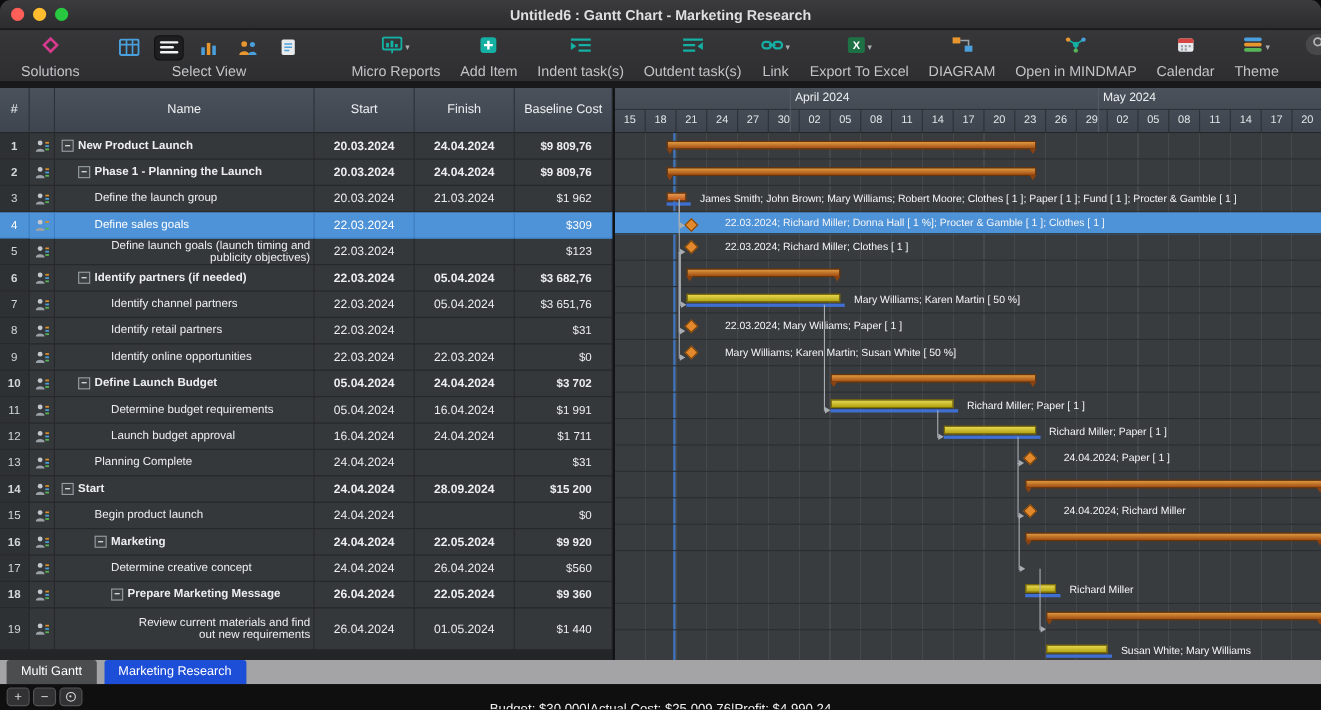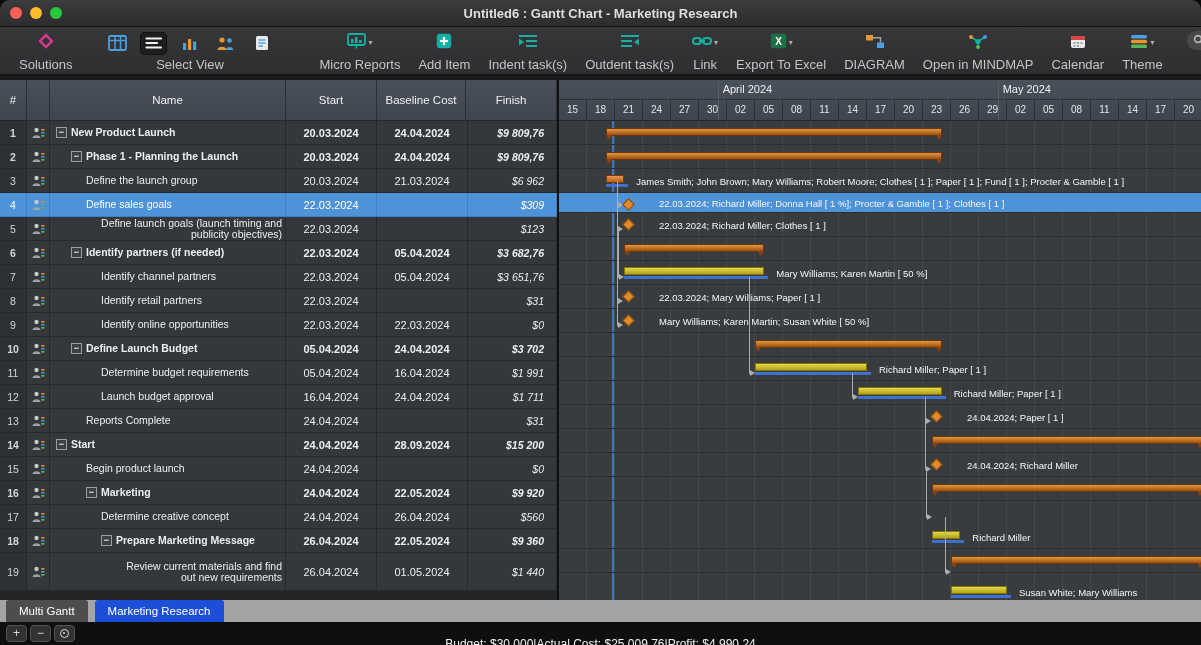--- a/index.html
+++ b/index.html
@@ -39,21 +39,21 @@
   
   .t-rows { height:479px; overflow:hidden; }
   .t-row { display:flex; background:#35383b; color:#eceef0; font-size:11px; }
   .t-row.sum { font-weight:bold; }
   .c { border-right:1px solid #26282b; border-bottom:1px solid #26282b; display:flex; align-items:center; overflow:hidden; }
   .c-num { width:27px; justify-content:center; background:#2e3134; color:#d3d6d9; font-size:10.5px; }
   .c-ico { width:23px; justify-content:center; }
   .c-name { width:236px; font-size:10.5px; line-height:11px; }
   .c-name .nm { display:inline-block; padding-right:3px;text-align:right; }
   .c-date { width:91px; justify-content:center; font-size:11px; }
-  .c-cost { width:89px; justify-content:flex-end; padding-right:12px; font-size:10.5px;font-style:italic; }
+  .c-cost { width:89px; justify-content:flex-end; padding-right:18px; font-size:10.5px; }
   .cbox { flex:0 0 11px; width:11px; height:11px; margin-right:4px; background:#3d4043; border:1px solid #989ea4; color:#eef0f2; font-size:9px; line-height:9px; display:inline-flex; align-items:center; justify-content:center; }
   .t-row.sel .c, .t-row.sel .c-num { background:#4e92d8; border-color:#3d7fc4; color:#fff; }
 
   
   .g-header { height:41px; background:linear-gradient(#4a515b,#3f454e); border-bottom:1px solid #23272c; position:relative; }
   .g-months { position:relative; height:20px; border-bottom:1px solid #2c3137; overflow:visible; }
   .month { position:absolute; top:3px; padding-left:5px; font-size:11px; color:#eef0f2; white-space:nowrap; }
   .msep { position:absolute; top:0; width:1px; height:40px; background:#565d66; }
   .g-days { display:flex; height:20px; }
   .day { width:28px; flex:0 0 28px; text-align:center; line-height:20px; font-size:10px; color:#e2e5e8; border-right:1px solid #2c3137; }
@@ -315,22 +315,22 @@
     </div>
   </div>
 
   <div class="main">
     <div class="table-pane">
       <div class="t-header">
         <div class="hc" style="width:27px">#</div>
         <div class="hc" style="width:23px"></div>
         <div class="hc" style="width:236px">Name</div>
         <div class="hc" style="width:91px">Start</div>
+        <div class="hc" style="width:91px">Finish</div>
         <div class="hc" style="width:89px">Baseline Cost</div>
-        <div class="hc" style="width:91px">Finish</div>
       </div>
       <div class="t-rows">
           <div class="t-row sum" style="height: 24px;">
             <div class="c c-num">1</div>
             <div class="c c-ico">
               <svg width="13" height="12" viewBox="0 0 13 12">
                 <circle cx="4.5" cy="3" r="2.2" fill="#c2c8ce"></circle>
                 <path d="M0.5 11 C0.5 7.2 8.5 7.2 8.5 11 Z" fill="#9aa2a9"></path>
                 <rect x="9.2" y="2" width="3.3" height="1.6" fill="#d98f2b"></rect>
                 <rect x="9.2" y="5" width="3.3" height="1.6" fill="#4a9fd8"></rect>
@@ -373,21 +373,21 @@
                 <rect x="9.2" y="2" width="3.3" height="1.6" fill="#d98f2b"></rect>
                 <rect x="9.2" y="5" width="3.3" height="1.6" fill="#4a9fd8"></rect>
                 <rect x="9.2" y="8" width="3.3" height="1.6" fill="#58b658"></rect>
               </svg>
             </div>
             <div class="c c-name" style="padding-left: 36px;">
               <span class="nm">Define the launch group</span>
             </div>
             <div class="c c-date">20.03.2024</div>
             <div class="c c-date">21.03.2024</div>
-            <div class="c c-cost">$6 962</div>
+            <div class="c c-cost">$1 962</div>
           </div>
           <div class="t-row sel" style="height: 24px;">
             <div class="c c-num">4</div>
             <div class="c c-ico">
               <svg width="13" height="12" viewBox="0 0 13 12">
                 <circle cx="4.5" cy="3" r="2.2" fill="#c2c8ce"></circle>
                 <path d="M0.5 11 C0.5 7.2 8.5 7.2 8.5 11 Z" fill="#9aa2a9"></path>
                 <rect x="9.2" y="2" width="3.3" height="1.6" fill="#d98f2b"></rect>
                 <rect x="9.2" y="5" width="3.3" height="1.6" fill="#4a9fd8"></rect>
                 <rect x="9.2" y="8" width="3.3" height="1.6" fill="#58b658"></rect>
@@ -551,21 +551,21 @@
             <div class="c c-ico">
               <svg width="13" height="12" viewBox="0 0 13 12">
                 <circle cx="4.5" cy="3" r="2.2" fill="#c2c8ce"></circle>
                 <path d="M0.5 11 C0.5 7.2 8.5 7.2 8.5 11 Z" fill="#9aa2a9"></path>
                 <rect x="9.2" y="2" width="3.3" height="1.6" fill="#d98f2b"></rect>
                 <rect x="9.2" y="5" width="3.3" height="1.6" fill="#4a9fd8"></rect>
                 <rect x="9.2" y="8" width="3.3" height="1.6" fill="#58b658"></rect>
               </svg>
             </div>
             <div class="c c-name" style="padding-left: 36px;">
-              <span class="nm">Reports Complete</span>
+              <span class="nm">Planning Complete</span>
             </div>
             <div class="c c-date">24.04.2024</div>
             <div class="c c-date"></div>
             <div class="c c-cost">$31</div>
           </div>
           <div class="t-row sum" style="height: 24px;">
             <div class="c c-num">14</div>
             <div class="c c-ico">
               <svg width="13" height="12" viewBox="0 0 13 12">
                 <circle cx="4.5" cy="3" r="2.2" fill="#c2c8ce"></circle>

